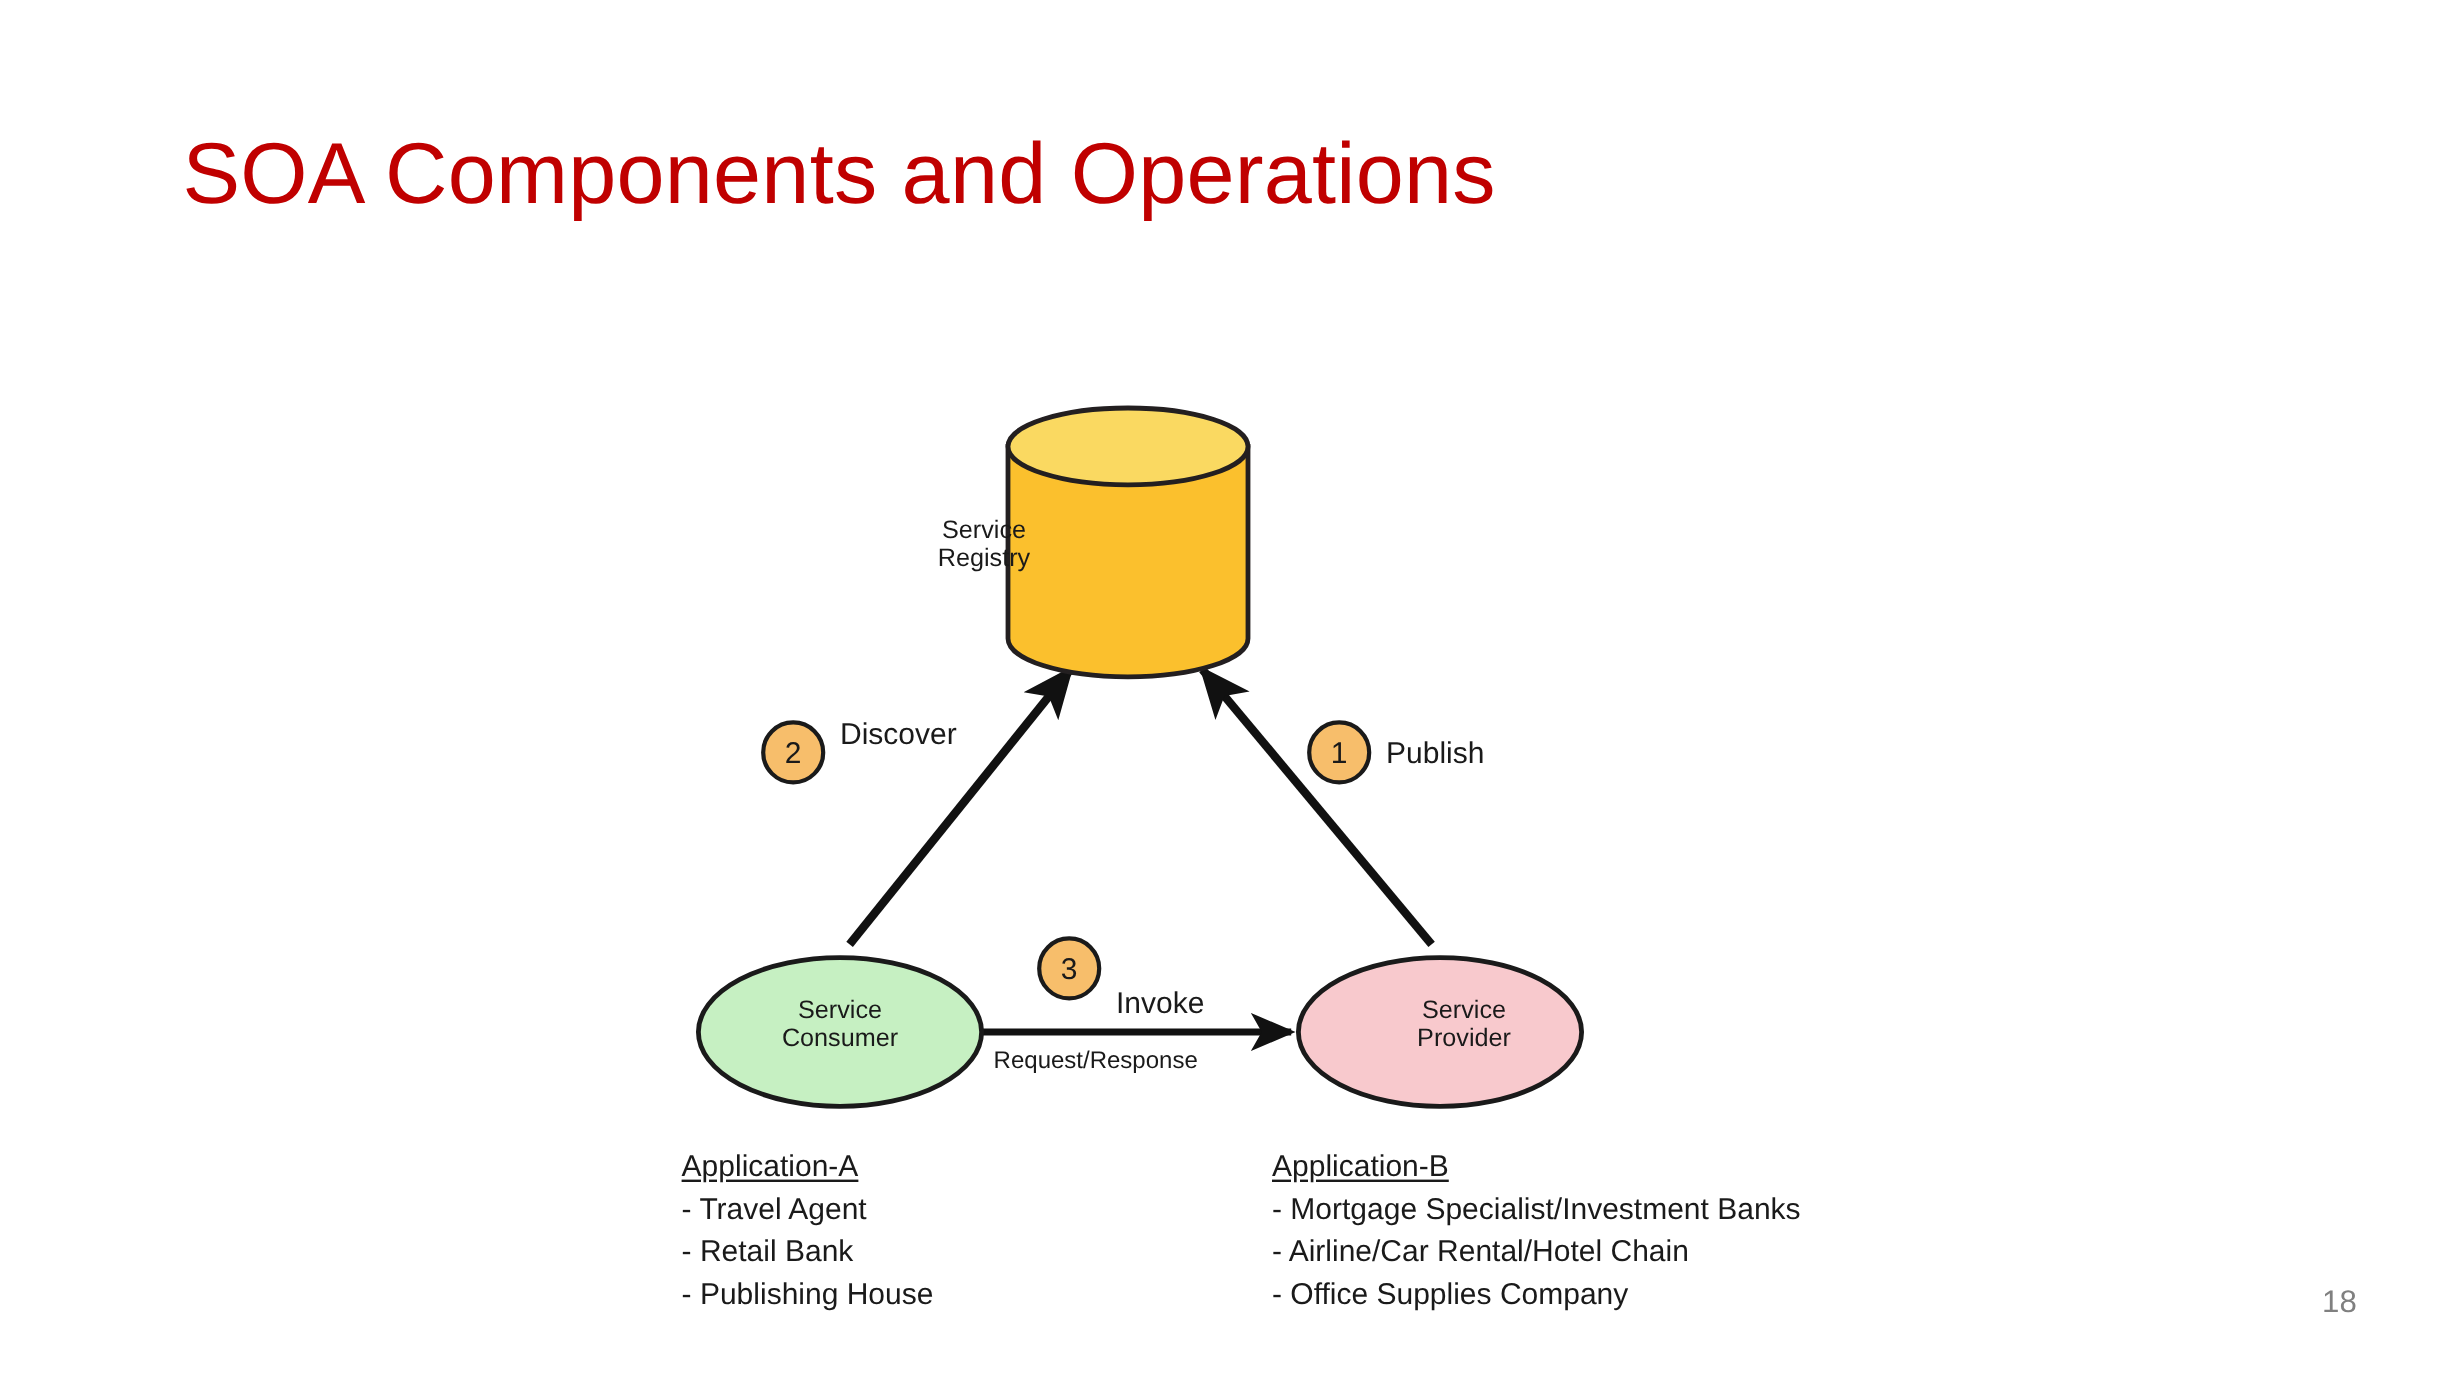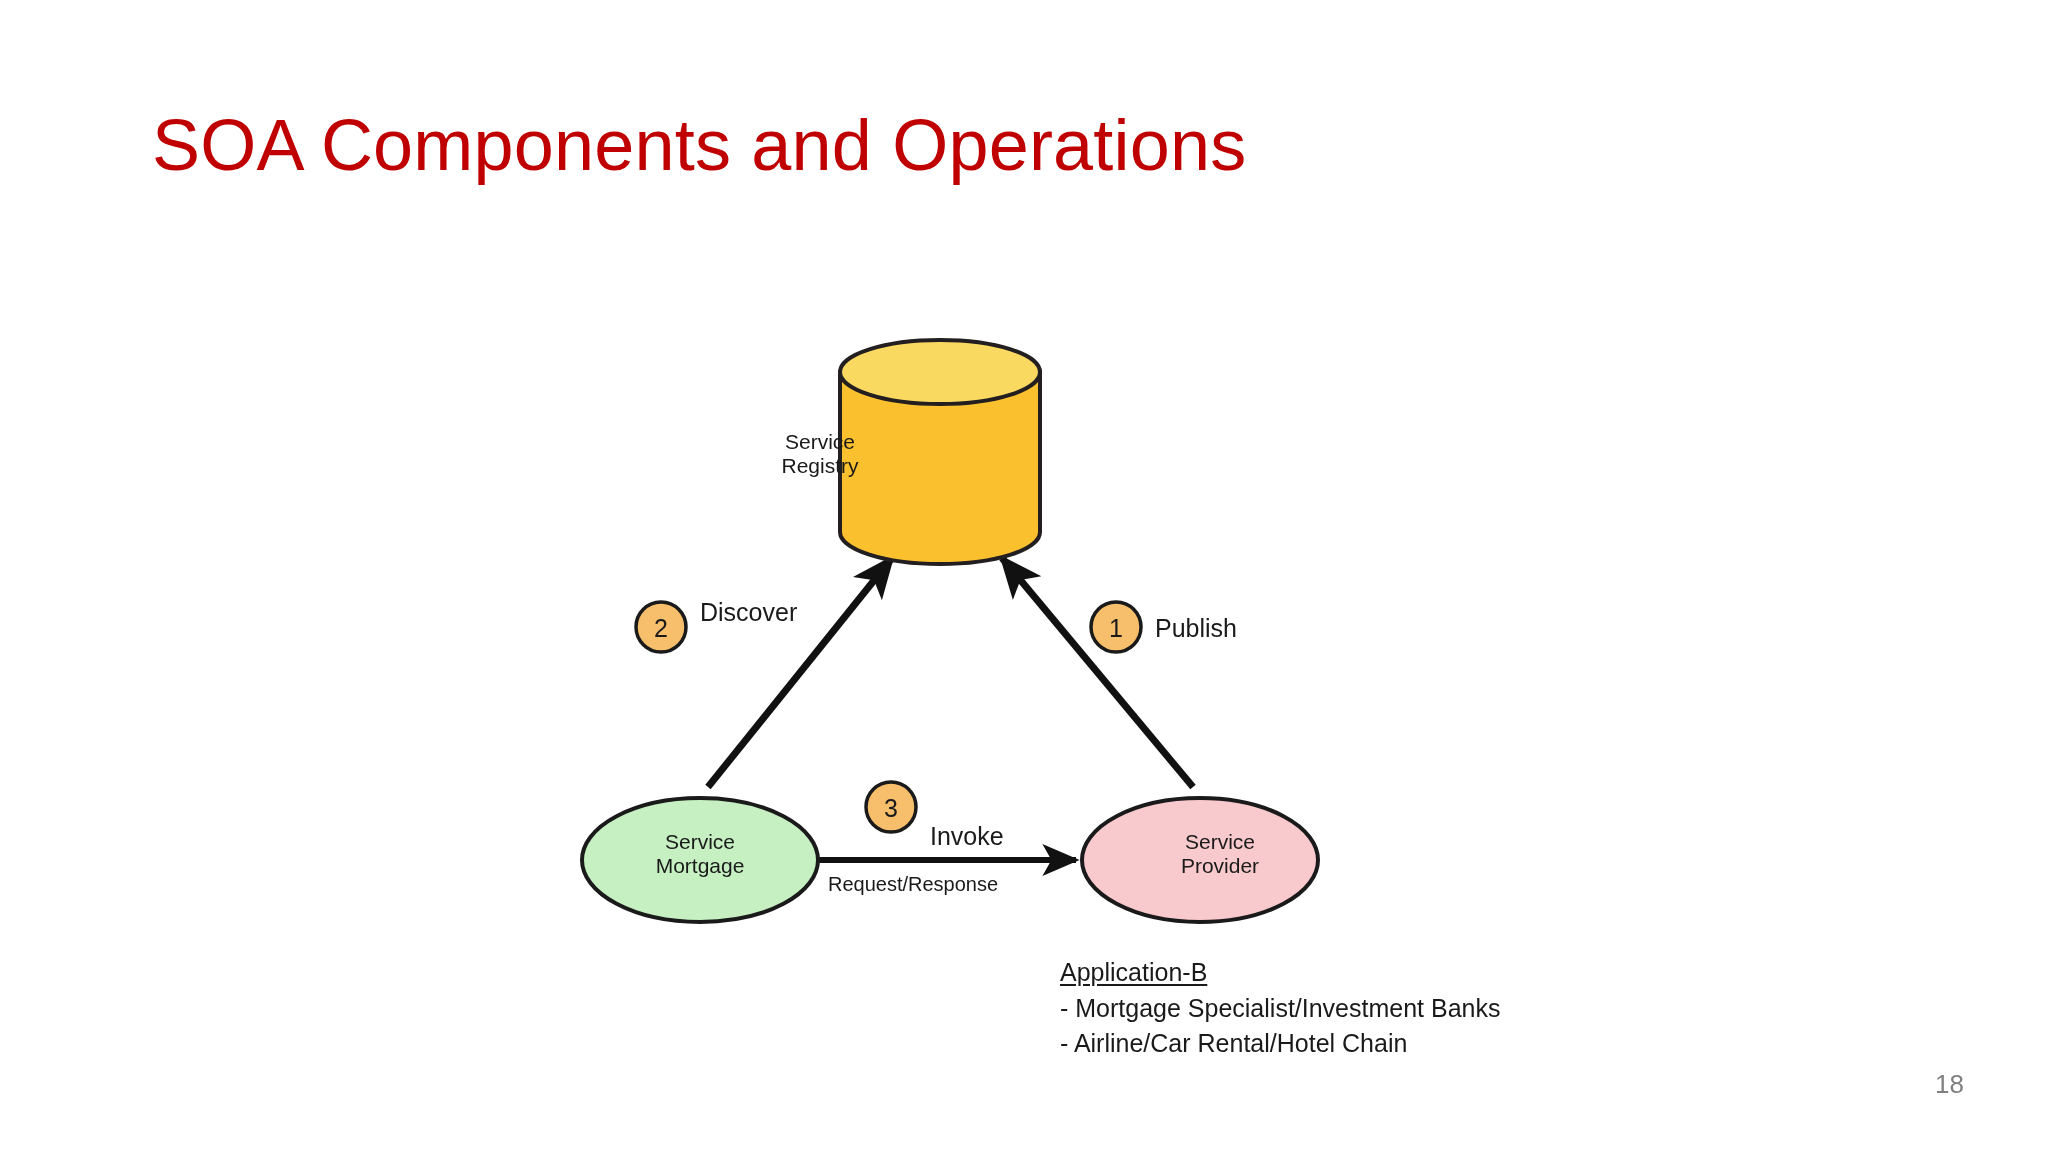--- a/index.html
+++ b/index.html
@@ -180,42 +180,49 @@
     <circle cx="331" cy="507" r="25" fill="#F7BE6B" stroke="#1a1a1a" stroke-width="3.5"></circle>
   </svg>
 
   <div id="registry-label" class="node-label">
     <div>Service</div>
     <div>Registry</div>
   </div>
 
   <div id="consumer-label" class="node-label">
     <div>Service</div>
-    <div>Mortgage</div>
+    <div>Consumer</div>
   </div>
 
   <div id="provider-label" class="node-label">
     <div>Service</div>
     <div>Provider</div>
   </div>
 
 
   <div id="step-discover-num" class="step-num">2</div>
   <div id="step-discover-text" class="step-text">Discover</div>
 
   <div id="step-publish-num" class="step-num">1</div>
   <div id="step-publish-text" class="step-text">Publish</div>
 
   <div id="step-invoke-num" class="step-num">3</div>
   <div id="step-invoke-text" class="step-text">Invoke</div>
 
   <div id="reqres-label">Request/Response</div>
 
+  <div id="app-a-block" class="app-block">
+    <div class="app-heading">Application-A</div>
+    <div class="app-item">- Travel Agent</div>
+    <div class="app-item">- Retail Bank</div>
+    <div class="app-item">- Publishing House</div>
+  </div>
 
   <div id="app-b-block" class="app-block">
     <div class="app-heading">Application-B</div>
     <div class="app-item">- Mortgage Specialist/Investment Banks</div>
     <div class="app-item">- Airline/Car Rental/Hotel Chain</div>
+    <div class="app-item">- Office Supplies Company</div>
   </div>
 
 </div>
 
 <div id="slide-number">18</div>
 
 </body></html>

